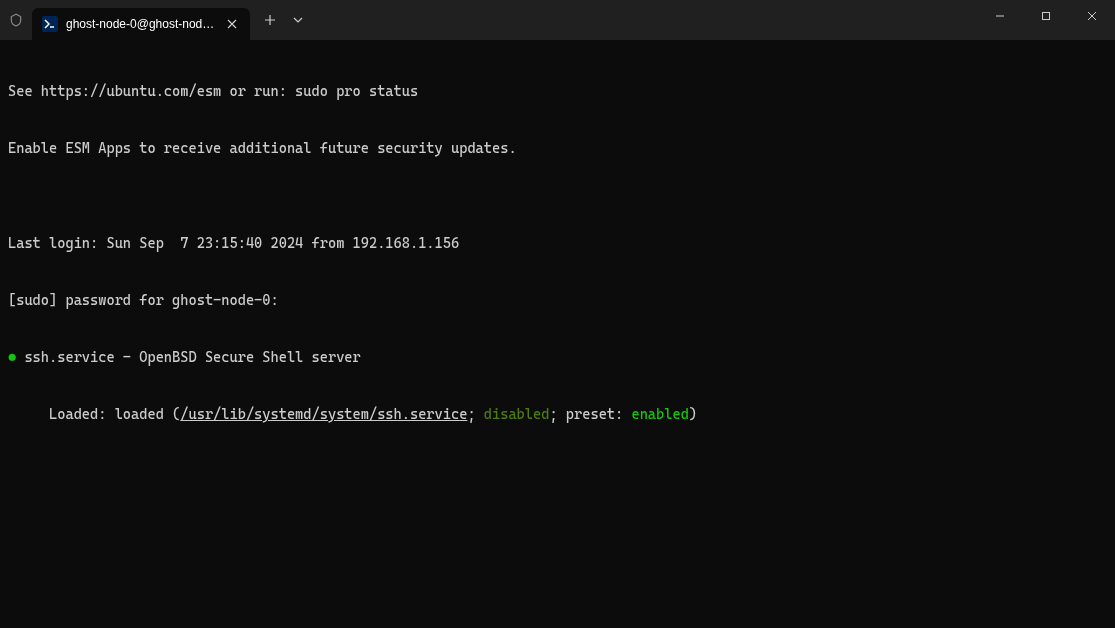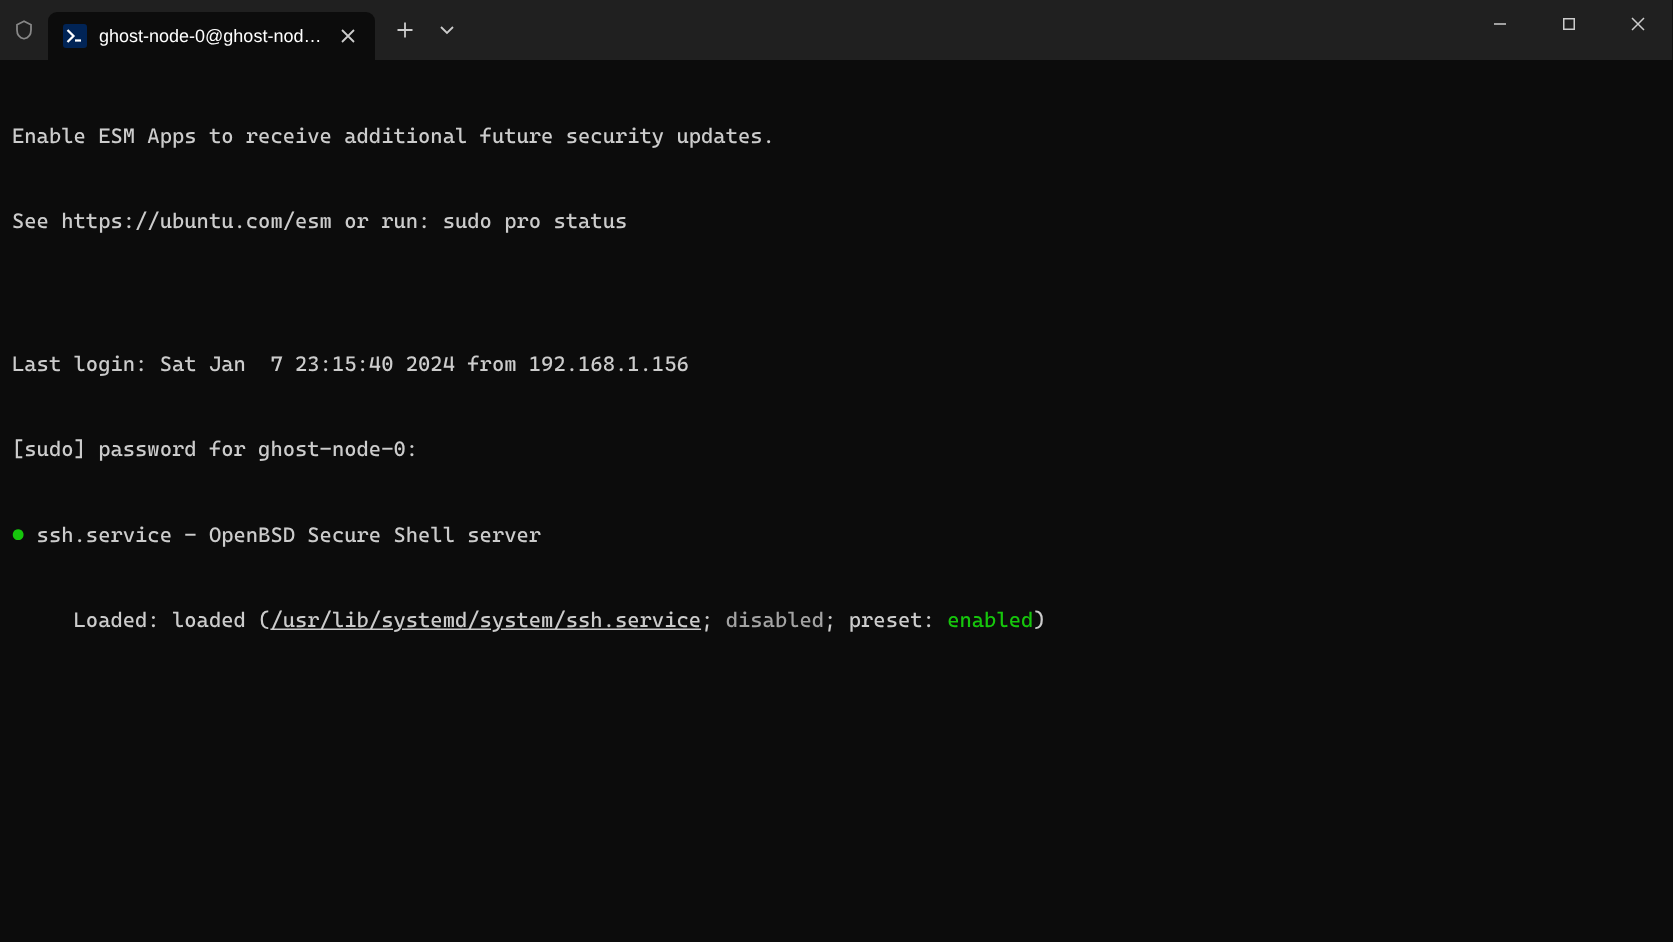--- a/index.html
+++ b/index.html
@@ -114,21 +114,21 @@
       padding: 4px 8px;
       white-space: pre;
       overflow: hidden;
     }
     .line {
       display: block;
       white-space: pre;
       overflow: hidden;
     }
     .green { color: #16c60c; }
-    .yellow { color: #a3a3a3; }
+    .yellow { color: #4d7c0f; }
     .underline { text-decoration: underline; }
     .bullet-green { color: #16c60c; }
     .prompt-green { color: #16c60c; font-weight: bold; }
     .prompt-blue { color: #3b78ff; font-weight: bold; }
   </style>
 </head>
 <body>
 
 <div class="titlebar">
   <div class="titlebar-left">
@@ -177,24 +177,24 @@
     </div>
     <div class="win-btn close">
       <svg width="10" height="10" viewBox="0 0 10 10">
           <path d="M1 1 L9 9 M9 1 L1 9" stroke="currentColor" stroke-width="1"></path>
         </svg>
     </div>
   </div>
 </div>
 
 <div class="terminal">
+  <span class="line">See https://ubuntu.com/esm or run: sudo pro status</span>
   <span class="line">Enable ESM Apps to receive additional future security updates.</span>
-  <span class="line">See https://ubuntu.com/esm or run: sudo pro status</span>
   <span class="line"></span>
-  <span class="line">Last login: Sat Jan  7 23:15:40 2024 from 192.168.1.156</span>
+  <span class="line">Last login: Sun Sep  7 23:15:40 2024 from 192.168.1.156</span>
   <span class="line">[sudo] password for ghost-node-0:</span>
   <span class="line"><span class="bullet-green">●</span><span> ssh.service - OpenBSD Secure Shell server</span></span>
   <span class="line"><span>     Loaded: </span><span>loaded (</span><span class="underline">/usr/lib/systemd/system/ssh.service</span><span>; </span><span class="yellow">disabled</span><span>; preset: </span><span class="green">enabled</span><span>)</span></span>
   
   
   
   
   
   
   

